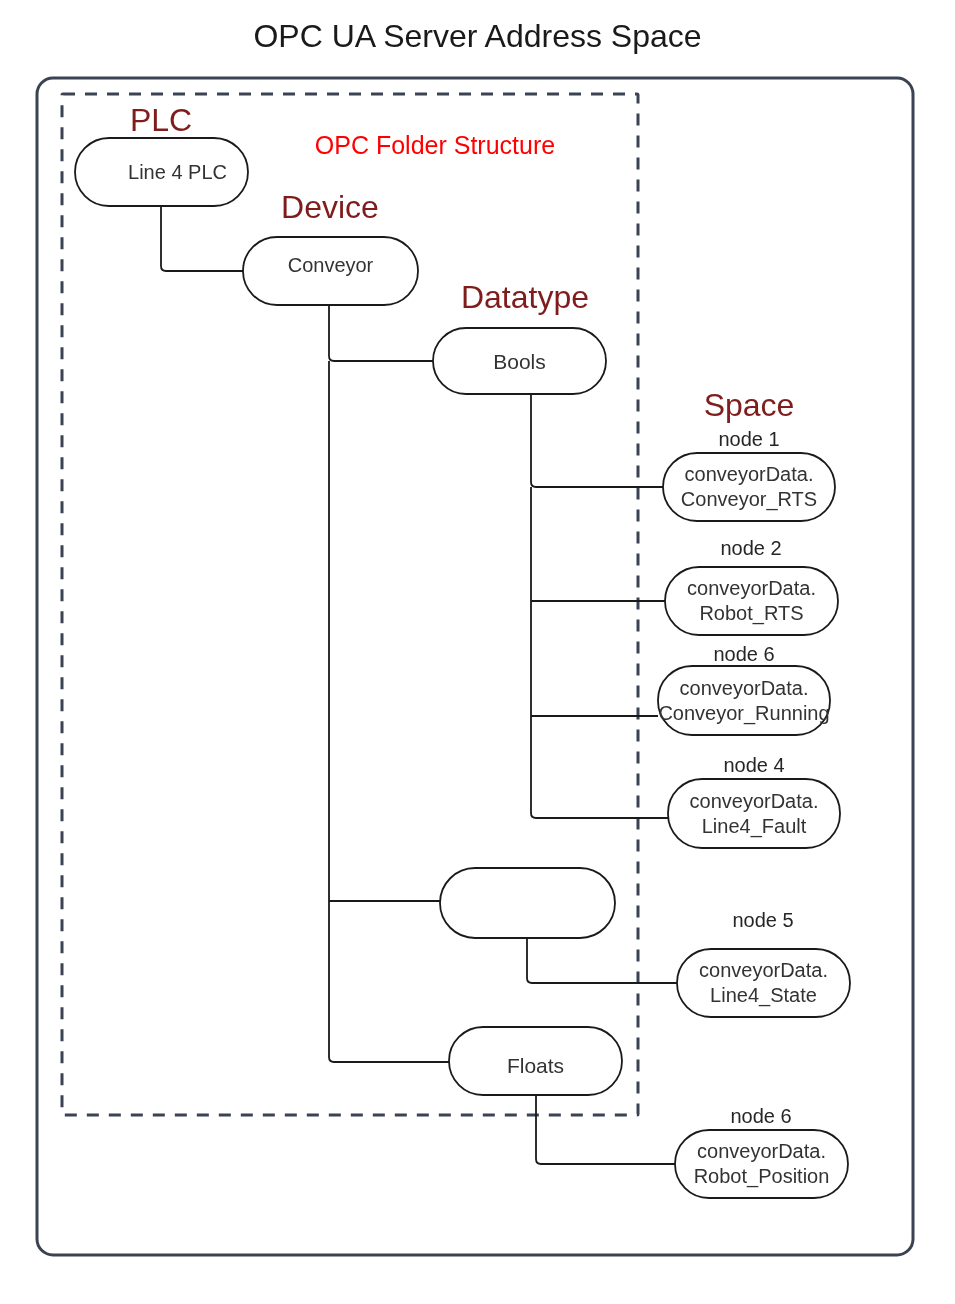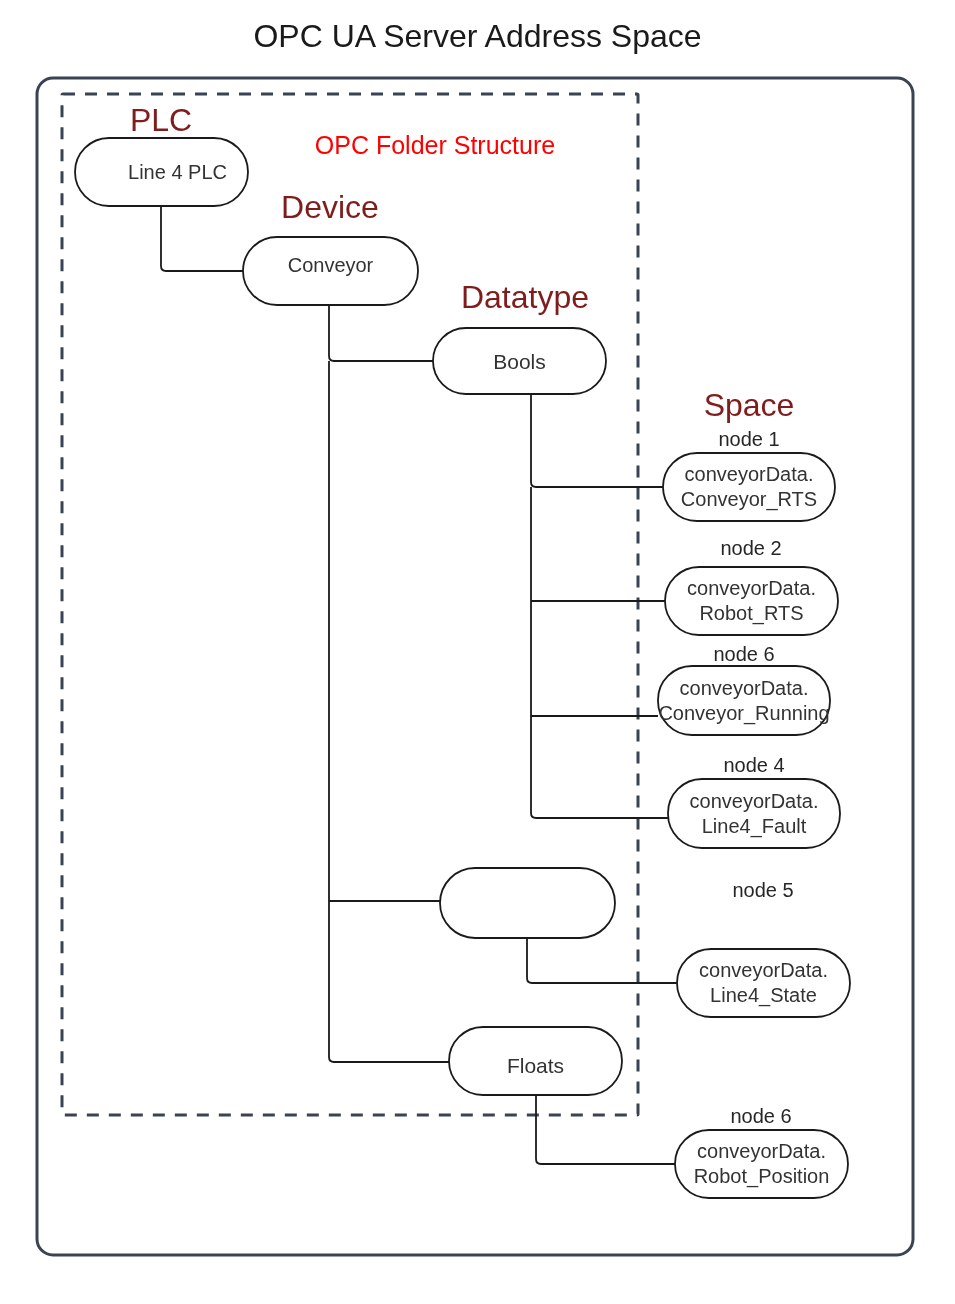--- a/index.html
+++ b/index.html
@@ -138,21 +138,21 @@
 
   <div class="group-label" style="left:101px; top:105px; width:120px;">PLC</div>
   <div class="group-label" style="left:270px; top:192px; width:120px;">Device</div>
   <div class="group-label" style="left:460px; top:282px; width:130px;">Datatype</div>
   <div class="group-label" style="left:689px; top:390px; width:120px;">Space</div>
 
   <div class="node-caption" style="left:669px; top:427px; width:160px;">node 1</div>
   <div class="node-caption" style="left:671px; top:536px; width:160px;">node 2</div>
   <div class="node-caption" style="left:664px; top:642px; width:160px;">node 6</div>
   <div class="node-caption" style="left:674px; top:753px; width:160px;">node 4</div>
-  <div class="node-caption" style="left:683px; top:878px; width:160px;">node 5</div>
+  <div class="node-caption" style="left:683px; top:908px; width:160px;">node 5</div>
   <div class="node-caption" style="left:681px; top:1104px; width:160px;">node 6</div>
 
   <div class="box-label" style="left:91px; top:138px; width:173px; height:68px;">
     <span class="ln">Line 4 PLC</span>
   </div>
 
   <div class="box-label" style="left:243px; top:237px; width:175px; height:56px;">
     <span class="ln">Conveyor</span>
   </div>
 

